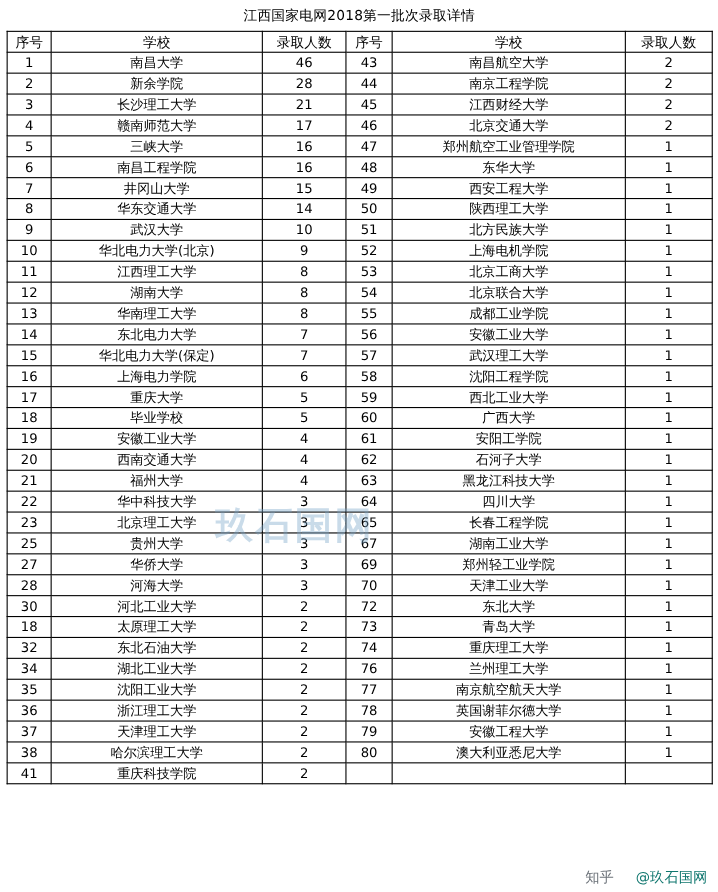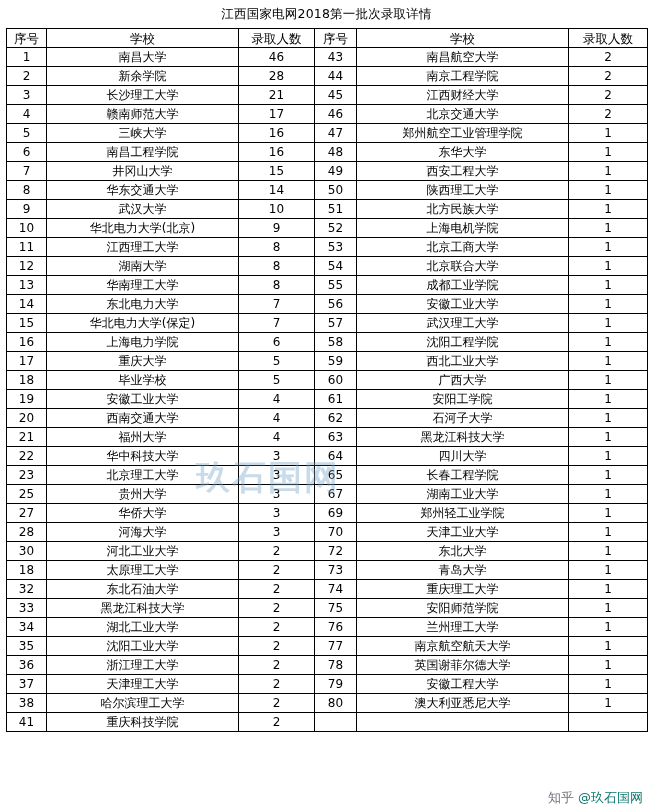--- a/index.html
+++ b/index.html
@@ -65,21 +65,21 @@
     user-select: none;
   }
   .wm-bottom {
     position: absolute;
     right: 10px;
     bottom: 4px;
     font-size: 13px;
     color: #8a8f96;
     display: flex;
     align-items: flex-start;
-    gap: 4px;
+    gap: 20px;
     pointer-events: none;
     user-select: none;
   }
   .wm-bottom .zhihu {
     color: #6d737a;
     font-size: 13px;
   }
   .wm-bottom .src {
     color: #0f766e;
     font-size: 13px;
@@ -332,28 +332,20 @@
         </tr>
         <tr>
           <td class="c-idx">32</td>
           <td class="c-sch">东北石油大学</td>
           <td class="c-num">2</td>
           <td class="c-idx2">74</td>
           <td class="c-sch2">重庆理工大学</td>
           <td class="c-num2">1</td>
         </tr>
         <tr>
-          <td class="c-idx">33</td>
-          <td class="c-sch">黑龙江科技大学</td>
-          <td class="c-num">2</td>
-          <td class="c-idx2">75</td>
-          <td class="c-sch2">安阳师范学院</td>
-          <td class="c-num2">1</td>
-        </tr>
-        <tr>
           <td class="c-idx">34</td>
           <td class="c-sch">湖北工业大学</td>
           <td class="c-num">2</td>
           <td class="c-idx2">76</td>
           <td class="c-sch2">兰州理工大学</td>
           <td class="c-num2">1</td>
         </tr>
         <tr>
           <td class="c-idx">35</td>
           <td class="c-sch">沈阳工业大学</td>

